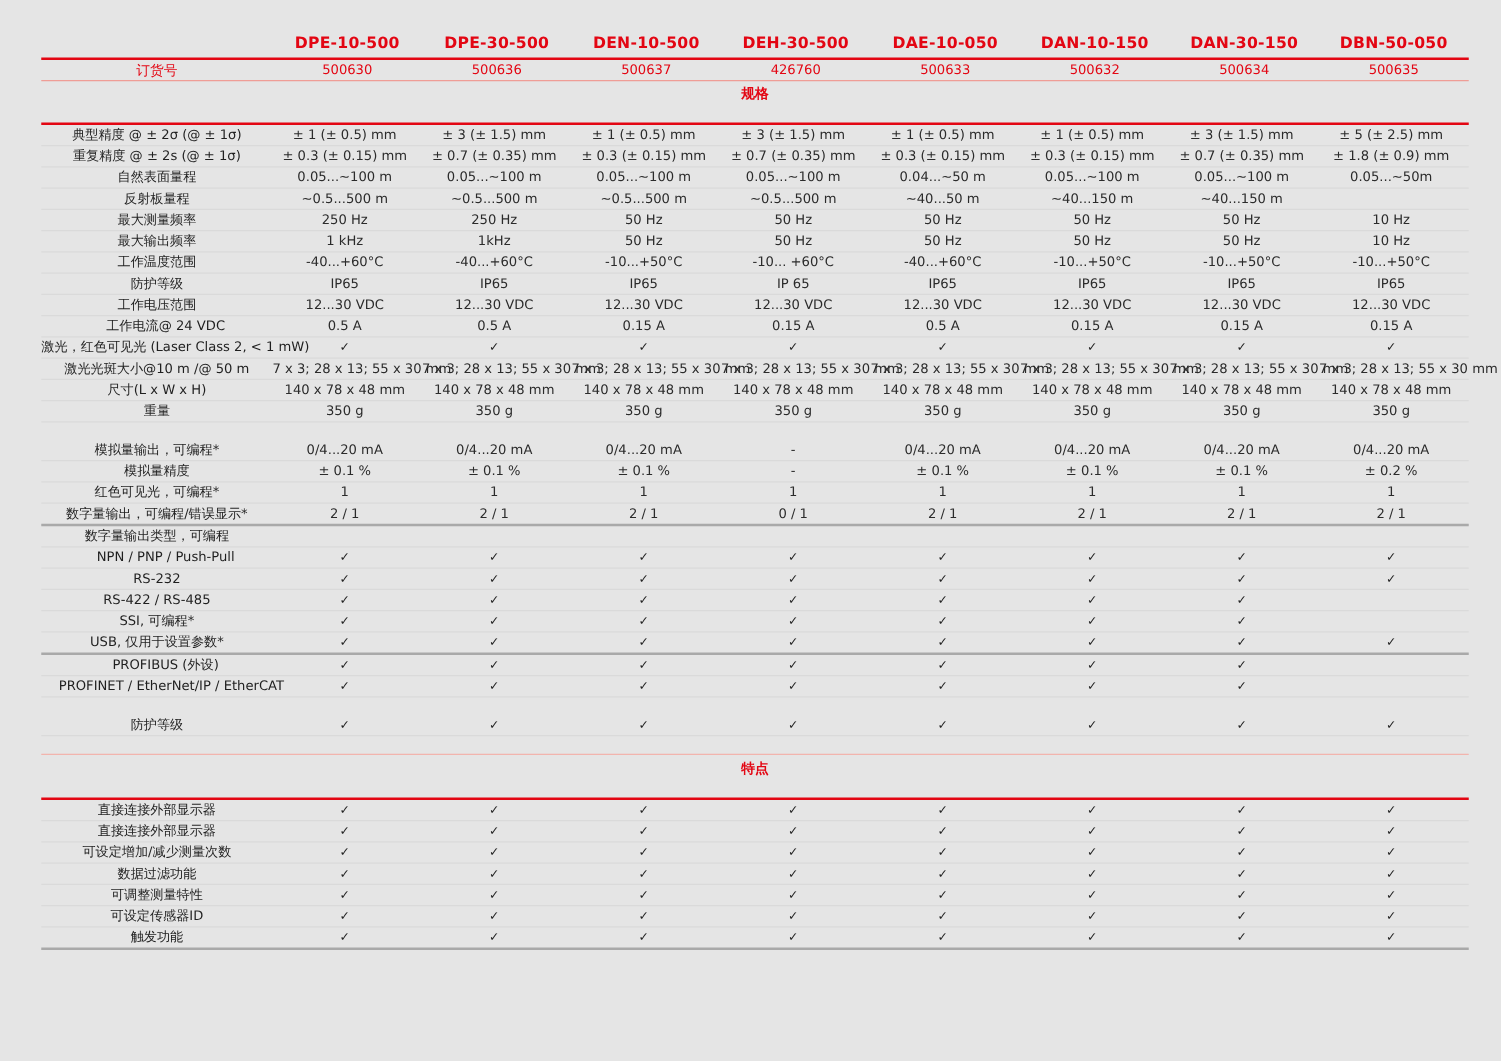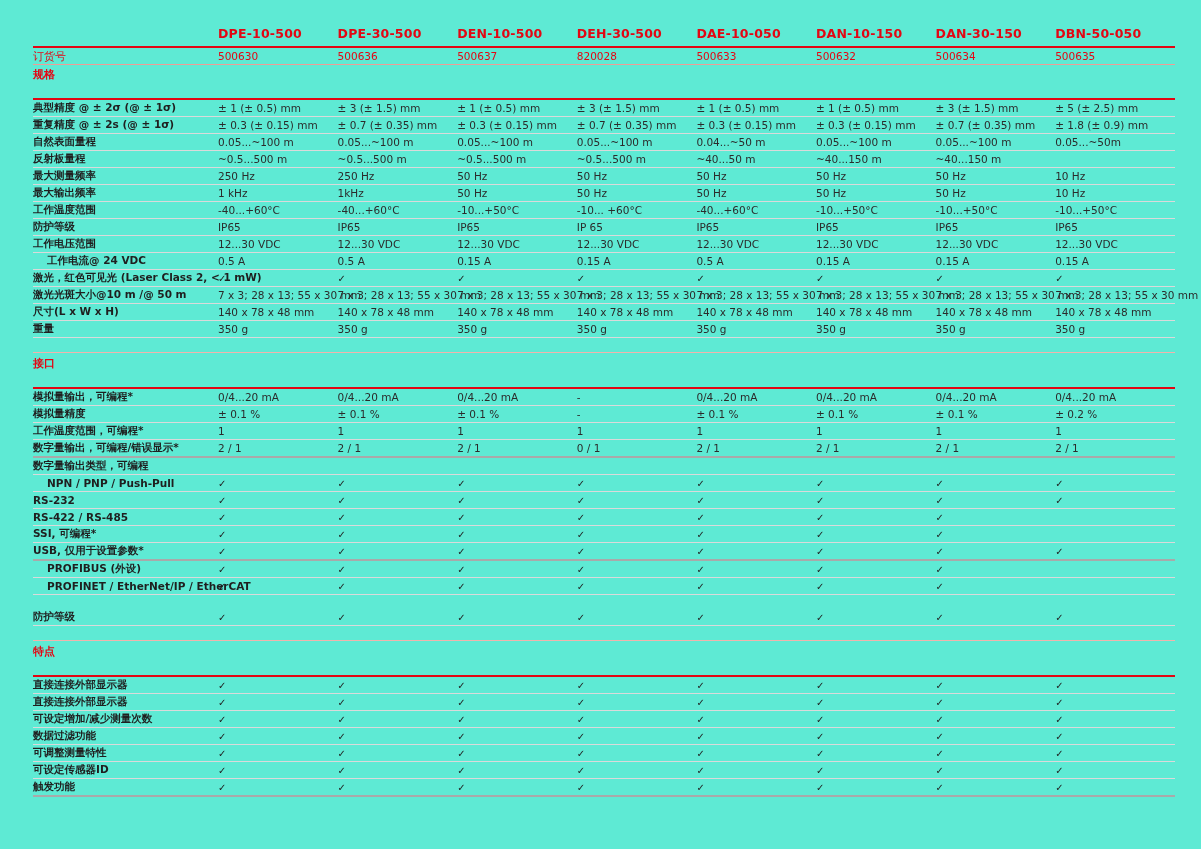--- a/index.html
+++ b/index.html
@@ -1,37 +1,37 @@
 <!DOCTYPE html>
 <html><head>
 <meta charset="utf-8">
 <style>
   html, body { margin:0; padding:0; background:#ffffff; }
   body { font-family:"DejaVu Sans", "Liberation Sans", sans-serif; color:#262626; }
-  .page { position:relative; width:1201px; height:849px; overflow:hidden; background:#5eead4; }
+  .page { position:relative; width:1201px; height:849px; overflow:hidden; background:#e5e5e5;text-align:center; }
   .spec-table { position:absolute; left:33px; top:26px; width:1142px; }
 
   .grid-row { display:grid; grid-template-columns:185px repeat(8, 119.6px); align-items:center; }
 
   .header-row { border-bottom:2px solid #e30613; align-items:end; }
   .hcell { color:#e30613; font-weight:bold; font-size:12.5px; letter-spacing:0.2px; padding-bottom:5px; white-space:nowrap; }
 
   .order-row { height:16px; border-bottom:1px solid #ef9d96; color:#e30613; font-size:10.5px; }
   .order-label { font-weight:normal; font-size:11px; }
   .order-num { white-space:nowrap; }
 
   .sec { margin-top:0; }
   .sec.gap { margin-top:14px; }
   .sec-title { color:#e30613; font-weight:bold; font-size:11px; padding:2px 0 16px; border-bottom:2px solid #e30613; }
   .sec.gap .sec-title { border-top:1px solid #f2b4ad; padding-top:3px; }
 
   .data-row { min-height:16px; border-bottom:1px solid #dadada; font-size:10.5px; }
   .data-row.sep-strong { border-bottom:2px solid #a9a9a9; }
   .cell { white-space:nowrap; overflow:visible; }
-  .cell.label { font-weight:bold; font-size:10.5px; color:#1f1f1f; }
+  .cell.label { font-weight:normal; font-size:10.5px; color:#1f1f1f; }
   .cell.label.indent { padding-left:14px; }
   .cell.value { padding-right:4px; color:#2b2b2b; }
   .cell.value.check { font-size:10px; color:#1f1f1f; }
 </style>
 </head>
 <body>
 
 <div class="page">
   <div class="spec-table">
     <div class="grid-row header-row">
@@ -43,21 +43,21 @@
         <div class="hcell">DAE-10-050</div>
         <div class="hcell">DAN-10-150</div>
         <div class="hcell">DAN-30-150</div>
         <div class="hcell">DBN-50-050</div>
       </div>
     <div class="grid-row order-row">
       <div class="cell order-label">订货号</div>
     <div class="cell order-num">500630</div>
         <div class="cell order-num">500636</div>
         <div class="cell order-num">500637</div>
-        <div class="cell order-num">820028</div>
+        <div class="cell order-num">426760</div>
         <div class="cell order-num">500633</div>
         <div class="cell order-num">500632</div>
         <div class="cell order-num">500634</div>
         <div class="cell order-num">500635</div>
       </div>
     <div>
         <div class="sec">
           <div class="sec-title">规格</div>
           <div class="grid-row data-row">
             <div class="cell label">典型精度 @ ± 2σ (@ ± 1σ)</div>
@@ -208,21 +208,20 @@
             <div class="cell value">350 g</div>
             <div class="cell value">350 g</div>
             <div class="cell value">350 g</div>
             <div class="cell value">350 g</div>
             <div class="cell value">350 g</div>
             <div class="cell value">350 g</div>
             <div class="cell value">350 g</div>
           </div>
         </div>
         <div class="sec gap">
-          <div class="sec-title">接口</div>
           <div class="grid-row data-row">
             <div class="cell label">模拟量输出，可编程*</div>
             <div class="cell value">0/4...20 mA</div>
             <div class="cell value">0/4...20 mA</div>
             <div class="cell value">0/4...20 mA</div>
             <div class="cell value">-</div>
             <div class="cell value">0/4...20 mA</div>
             <div class="cell value">0/4...20 mA</div>
             <div class="cell value">0/4...20 mA</div>
             <div class="cell value">0/4...20 mA</div>
@@ -232,21 +231,21 @@
             <div class="cell value">± 0.1 %</div>
             <div class="cell value">± 0.1 %</div>
             <div class="cell value">± 0.1 %</div>
             <div class="cell value">-</div>
             <div class="cell value">± 0.1 %</div>
             <div class="cell value">± 0.1 %</div>
             <div class="cell value">± 0.1 %</div>
             <div class="cell value">± 0.2 %</div>
           </div>
           <div class="grid-row data-row">
-            <div class="cell label">工作温度范围，可编程*</div>
+            <div class="cell label">红色可见光，可编程*</div>
             <div class="cell value">1</div>
             <div class="cell value">1</div>
             <div class="cell value">1</div>
             <div class="cell value">1</div>
             <div class="cell value">1</div>
             <div class="cell value">1</div>
             <div class="cell value">1</div>
             <div class="cell value">1</div>
           </div>
           <div class="grid-row data-row sep-strong">

